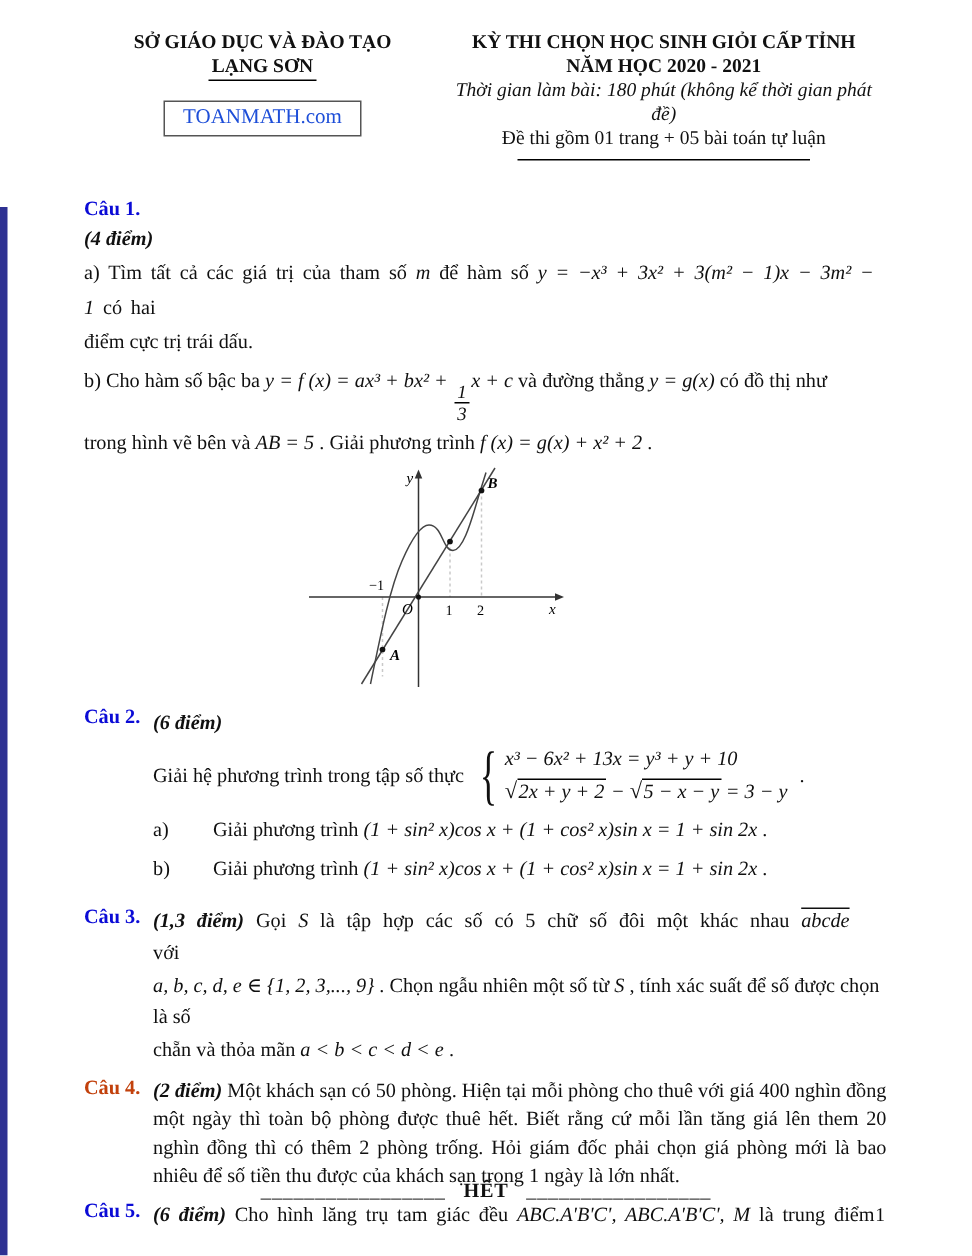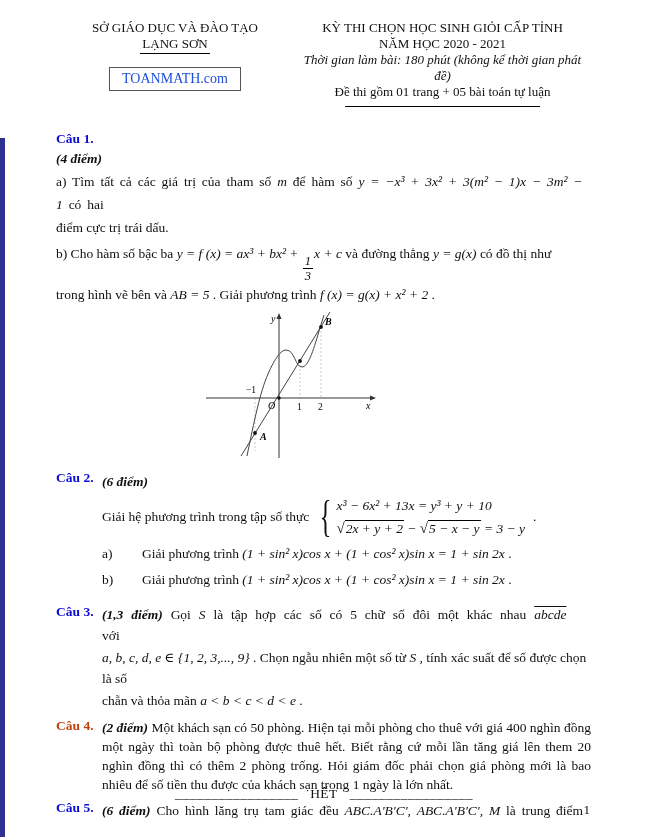--- a/index.html
+++ b/index.html
@@ -8,21 +8,21 @@
     font-family:"Liberation Serif","DejaVu Serif",serif;
     font-size:13.5px;color:#101010;
   }
   .leftbar{position:absolute;left:0;top:138px;width:5px;height:699px;}
   .page{padding:20px 57px 0 56px;}
 
   
   .hdr{display:flex;}
   .hleft{width:238px;text-align:center;flex-shrink:0;}
   .hright{flex:1;text-align:center;}
-  .b{font-weight:normal;}
+  .b{font-weight:bold;}
   .hline{line-height:16px;font-size:13px;}
   .org2{display:inline-block;border-bottom:1px solid #000;padding:0 2px 1px 2px;}
   .logo{display:inline-block;border:1px solid #555;padding:3px 12px;margin-top:13px;
         font-size:14px;color:#1d4ed8;}
   .it{font-style:italic;}
   .hrule{width:195px;border-bottom:1.5px solid #000;margin:5px auto 0 auto;height:1px;}
 
   
   .q{display:flex;align-items:flex-start;}
   .qlabel{width:46px;flex-shrink:0;font-weight:bold;}

